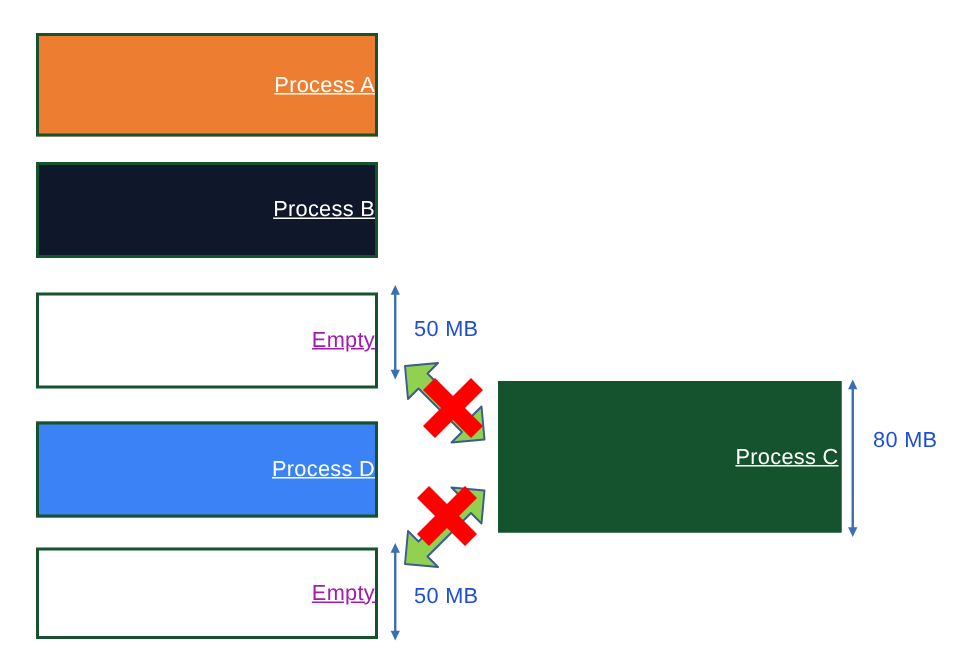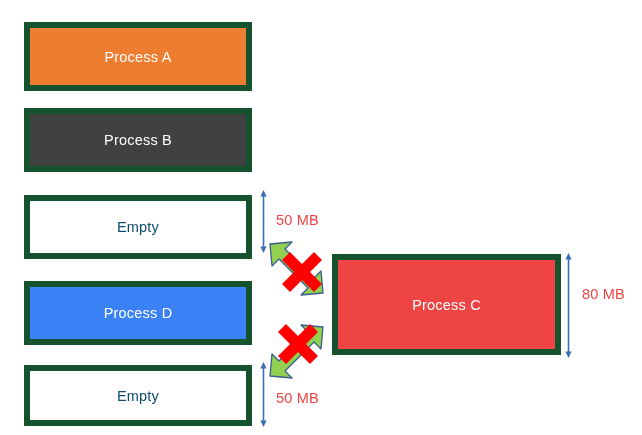--- a/index.html
+++ b/index.html
@@ -13,75 +13,76 @@
   #canvas {
     position: relative;
     width: 642px;
     height: 435px;
     background: #ffffff;
     overflow: hidden;
   }
   .mem-block {
     position: absolute;
     box-sizing: border-box;
-    border: 6px solid #14532d;
+    border: 2px solid #14532d;
     display: flex;
     align-items: center;
-    justify-content: center;
+    justify-content: flex-end;
     font-size: 14.5px;
     letter-spacing: 0.2px;
+    text-decoration: underline;
   }
   .mem-block.filled {
     color: #ffffff;
   }
   .mem-block.empty {
     background: #ffffff;
-    color: #0c4a6e;
+    color: #a21caf;
   }
   .dim-label {
     position: absolute;
     font-size: 14.5px;
-    color: #ef4444;
+    color: #1d4ed8;
     white-space: nowrap;
     letter-spacing: 0.2px;
   }
   .dim-line {
     position: absolute;
   }
   .arrow-x {
     position: absolute;
   }
   svg { display: block; overflow: visible; }
 </style>
 </head>
 <body>
 
 <div id="canvas">
 
   <div class="mem-block filled" style="left:24px; top:22px; width:228px; height:69px; background:#ED7D31;">
     <span>Process A</span>
   </div>
 
-  <div class="mem-block filled" style="left:24px; top:108px; width:228px; height:64px; background:#404040;">
+  <div class="mem-block filled" style="left:24px; top:108px; width:228px; height:64px; background:#0f172a;">
     <span>Process B</span>
   </div>
 
   <div class="mem-block empty" style="left:24px; top:195px; width:228px; height:64px; background:#FFFFFF;">
     <span>Empty</span>
   </div>
 
   <div class="mem-block filled" style="left:24px; top:281px; width:228px; height:64px; background:#3b82f6;">
     <span>Process D</span>
   </div>
 
   <div class="mem-block empty" style="left:24px; top:365px; width:228px; height:61px; background:#FFFFFF;">
     <span>Empty</span>
   </div>
 
-  <div class="mem-block filled" style="left:332px; top:254px; width:229px; height:101px; background:#ef4444;">
+  <div class="mem-block filled" style="left:332px; top:254px; width:229px; height:101px; background:#14532d;">
     <span>Process C</span>
   </div>
 
   <div class="dim-line" style="left:255px; top:186px; width:18px; height:72px;">
     <svg width="18" height="72" viewBox="0 0 18 72">
       <line x1="8.5" y1="7" x2="8.5" y2="64" stroke="#3A6EB5" stroke-width="1.6"></line>
       <polygon points="8.5,4 5.4,10.5 11.6,10.5" fill="#3A6EB5"></polygon>
       <polygon points="8.5,67 5.4,60.5 11.6,60.5" fill="#3A6EB5"></polygon>
     </svg>
   </div>

